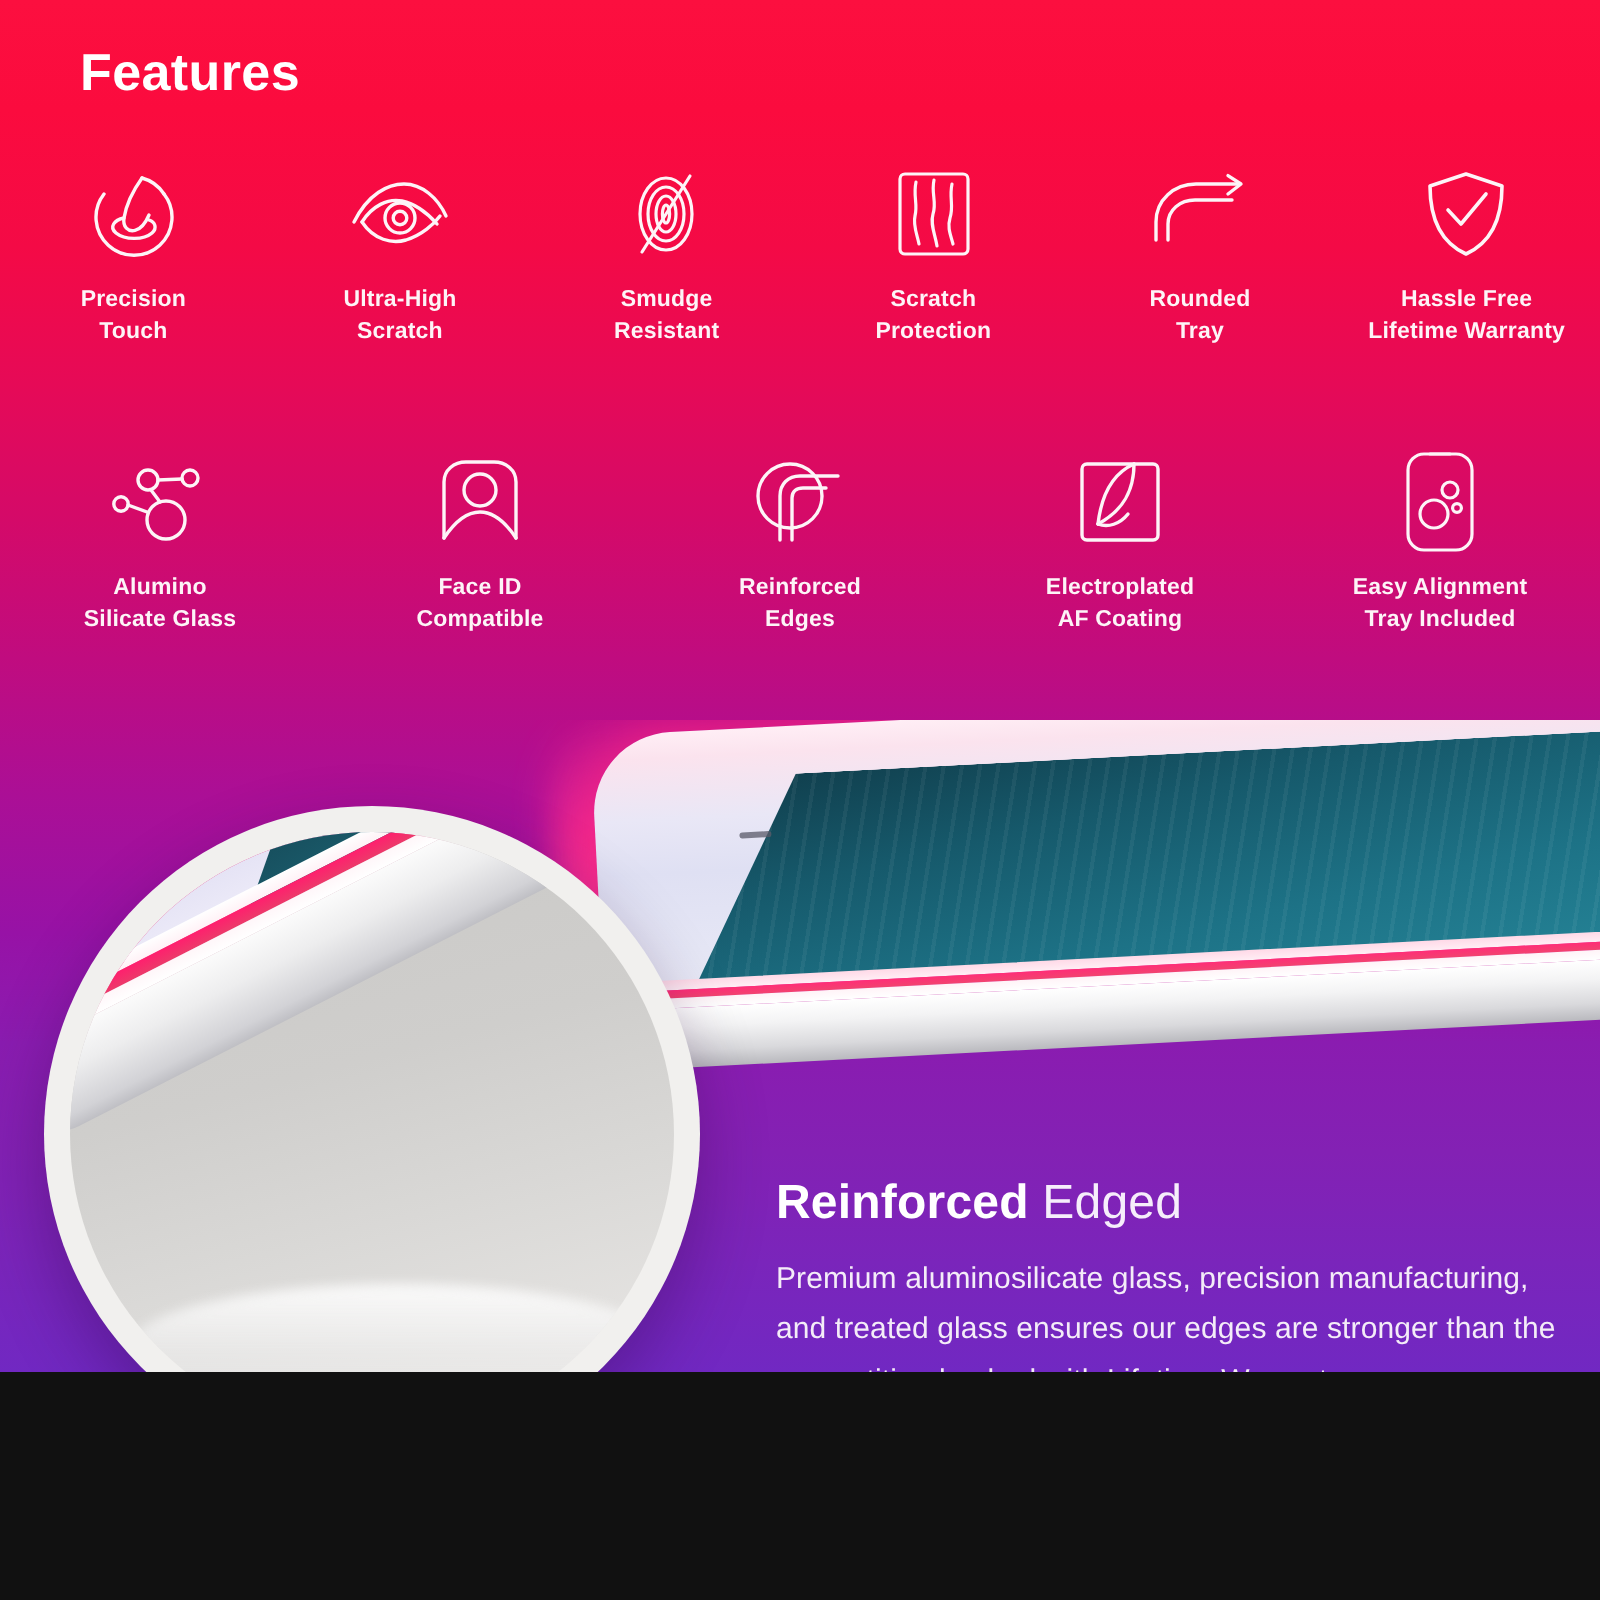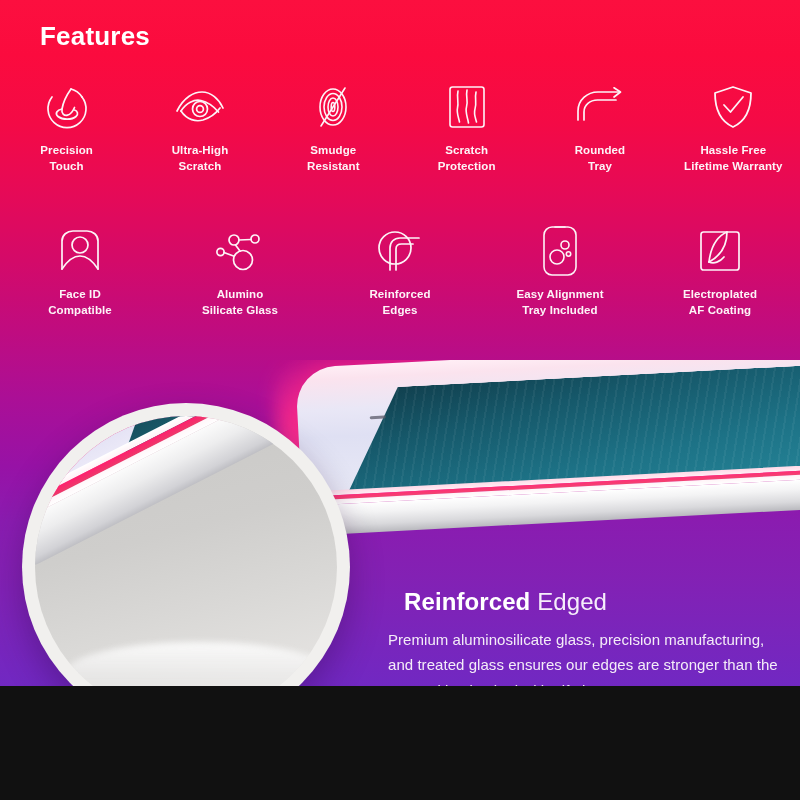--- a/index.html
+++ b/index.html
@@ -169,21 +169,21 @@
     border-radius:50%/40%;
     background:linear-gradient(180deg,rgba(255,255,255,.85) 0%,rgba(240,240,240,.5) 45%,rgba(220,220,220,0) 100%);
     filter:blur(3px);
   }
 
   
   .caption{
     position:absolute;left:388px;top:588px;width:392px;
   }
   .caption-title{
-    font-size:24px;line-height:1.15;color:#ffffff;margin:0 0 11px 16px;
+    font-size:24px;line-height:1.15;color:#ffffff;margin:0 0 11px 0;
     letter-spacing:0.1px;
   }
   .caption-title .strong{font-weight:bold;}
   .caption-title .light{font-weight:300;color:#f6eefb;}
   .caption-body{
     font-size:15px;line-height:1.72;color:#f4ecf8;
     letter-spacing:0.05px;
   }
 </style>
 </head>
@@ -270,88 +270,88 @@
           <path d="M13 22 L19.5 29 L32 14"></path>
         </svg>
       </span>
       <span class="icon-label">Hassle Free
 Lifetime Warranty</span>
     </div>
 
   </div>
 
   <div class="icon-row row2">
-
-    <div class="icon-cell">
-      <span class="icon-glyph">
-        <svg width="44" height="44" viewBox="0 0 44 44" fill="none" stroke="#fdf4f7" stroke-width="1.7" stroke-linecap="round" stroke-linejoin="round">
-          <path d="M4 40 L4 12 C4 6 9 2 15 2 L29 2 C35 2 40 6 40 12 L40 40"></path>
-          <path d="M4 40 C10 31 16 27 22 27 C28 27 34 31 40 40"></path>
-          <circle cx="22" cy="16" r="8"></circle>
-        </svg>
-      </span>
-      <span class="icon-label">Face ID
-Compatible</span>
-    </div>
 
     <div class="icon-cell">
       <span class="icon-glyph">
         <svg width="50" height="44" viewBox="0 0 50 44" fill="none" stroke="#fdf4f7" stroke-width="1.7" stroke-linecap="round" stroke-linejoin="round">
           <circle cx="28" cy="31" r="9.5"></circle>
           <circle cx="19" cy="11" r="5"></circle>
           <circle cx="40" cy="10" r="4"></circle>
           <circle cx="5.5" cy="23" r="3.6"></circle>
           <path d="M24 11 L36 10.5"></path>
           <path d="M20.5 16 L25 22"></path>
           <path d="M9 23.5 L18.5 27"></path>
         </svg>
       </span>
       <span class="icon-label">Alumino
 Silicate Glass</span>
     </div>
 
     <div class="icon-cell">
       <span class="icon-glyph">
+        <svg width="44" height="44" viewBox="0 0 44 44" fill="none" stroke="#fdf4f7" stroke-width="1.7" stroke-linecap="round" stroke-linejoin="round">
+          <path d="M4 40 L4 12 C4 6 9 2 15 2 L29 2 C35 2 40 6 40 12 L40 40"></path>
+          <path d="M4 40 C10 31 16 27 22 27 C28 27 34 31 40 40"></path>
+          <circle cx="22" cy="16" r="8"></circle>
+        </svg>
+      </span>
+      <span class="icon-label">Face ID
+Compatible</span>
+    </div>
+
+    <div class="icon-cell">
+      <span class="icon-glyph">
         <svg width="50" height="46" viewBox="0 0 50 46" fill="none" stroke="#fdf4f7" stroke-width="1.7" stroke-linecap="round" stroke-linejoin="round">
           <circle cx="20" cy="20" r="16"></circle>
           <path d="M15 42 L15 20 C15 14 19 10 25 10 L44 10"></path>
           <path d="M21 42 L21 21 C21 17.5 23.5 16 26.5 16 L38 16"></path>
         </svg>
       </span>
       <span class="icon-label">Reinforced
 Edges</span>
     </div>
 
 
+
+    <div class="icon-cell">
+      <span class="icon-glyph">
+        <svg width="44" height="44" viewBox="0 0 44 44" fill="none" stroke="#fdf4f7" stroke-width="1.7" stroke-linecap="round" stroke-linejoin="round">
+          <path d="M3 5.5 C3 4 4 3 5.5 3 L38.5 3 C40 3 41 4 41 5.5 L41 38.5 C41 40 40 41 38.5 41 L5.5 41 C4 41 3 40 3 38.5 Z"></path>
+          <path d="M29 3 C29 16 24 26 11 33"></path>
+          <path d="M29 3 C20 7 13 16 11 33"></path>
+          <path d="M11 33 C16 35 22 33 26 28"></path>
+        </svg>
+      </span>
+      <span class="icon-label">Electroplated
+AF Coating</span>
+    </div>
 
     <div class="icon-cell">
       <span class="icon-glyph">
         <svg width="36" height="50" viewBox="0 0 36 50" fill="none" stroke="#fdf4f7" stroke-width="1.6" stroke-linecap="round" stroke-linejoin="round">
           <path d="M2 9 C2 4.6 5.6 1 10 1 L26 1 C30.4 1 34 4.6 34 9 L34 41 C34 45.4 30.4 49 26 49 L10 49 C5.6 49 2 45.4 2 41 Z"></path>
           <path d="M13 1 L23 1"></path>
           <circle cx="15" cy="31" r="7"></circle>
           <circle cx="23" cy="19" r="4"></circle>
           <circle cx="26.5" cy="28" r="2.2"></circle>
         </svg>
       </span>
       <span class="icon-label">Easy Alignment
 Tray Included</span>
-    </div>
-
-    <div class="icon-cell">
-      <span class="icon-glyph">
-        <svg width="44" height="44" viewBox="0 0 44 44" fill="none" stroke="#fdf4f7" stroke-width="1.7" stroke-linecap="round" stroke-linejoin="round">
-          <path d="M3 5.5 C3 4 4 3 5.5 3 L38.5 3 C40 3 41 4 41 5.5 L41 38.5 C41 40 40 41 38.5 41 L5.5 41 C4 41 3 40 3 38.5 Z"></path>
-          <path d="M29 3 C29 16 24 26 11 33"></path>
-          <path d="M29 3 C20 7 13 16 11 33"></path>
-          <path d="M11 33 C16 35 22 33 26 28"></path>
-        </svg>
-      </span>
-      <span class="icon-label">Electroplated
-AF Coating</span>
     </div>
 
   </div>
 
   <div class="hero">
 
     <div class="phone-big">
       <div class="pb-glow"></div>
       <div class="pb-body">
         <div class="pb-screen"></div>

